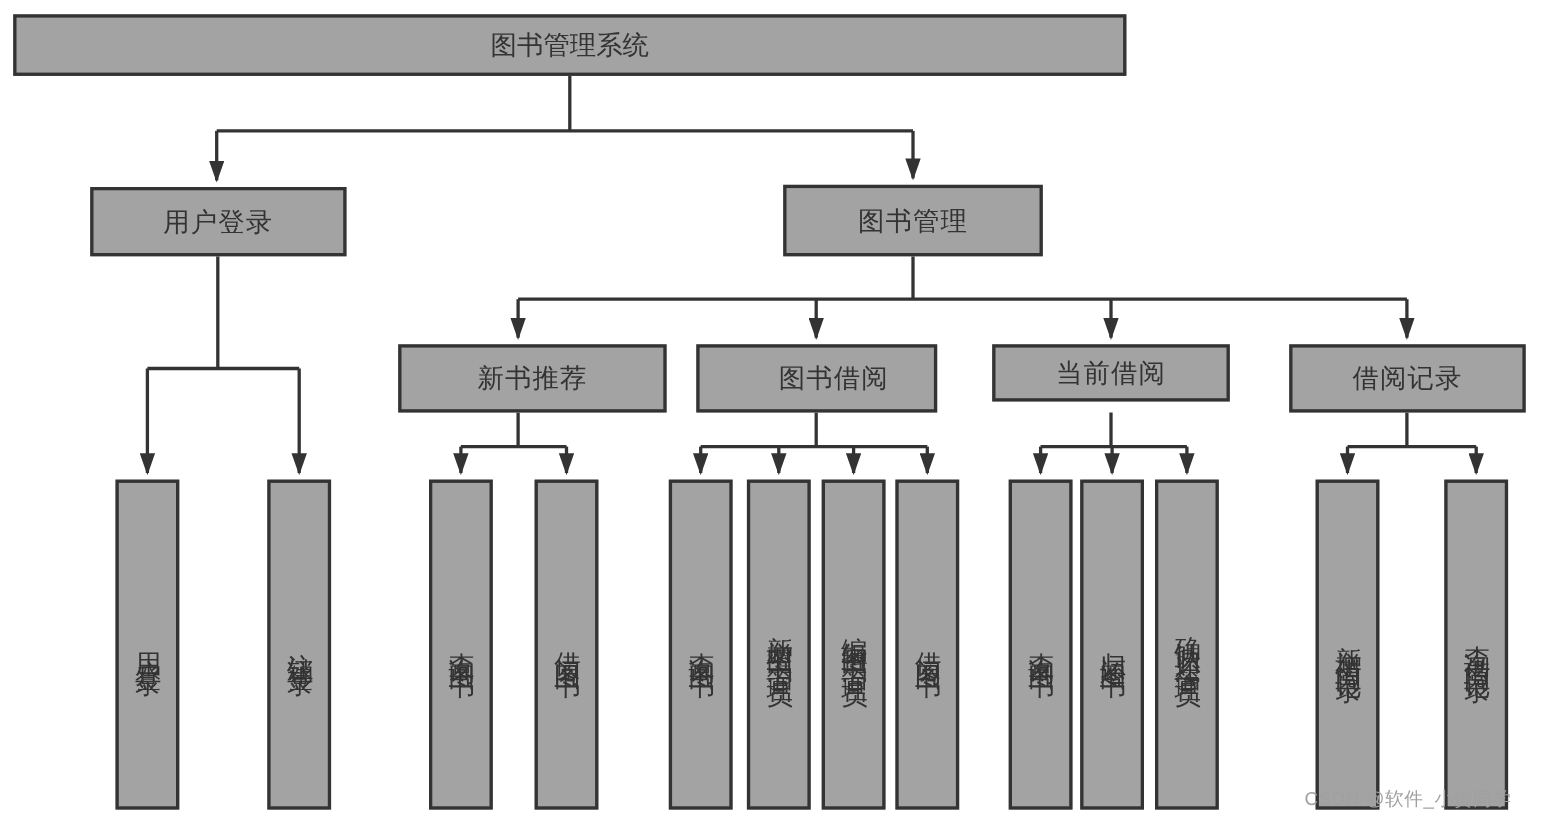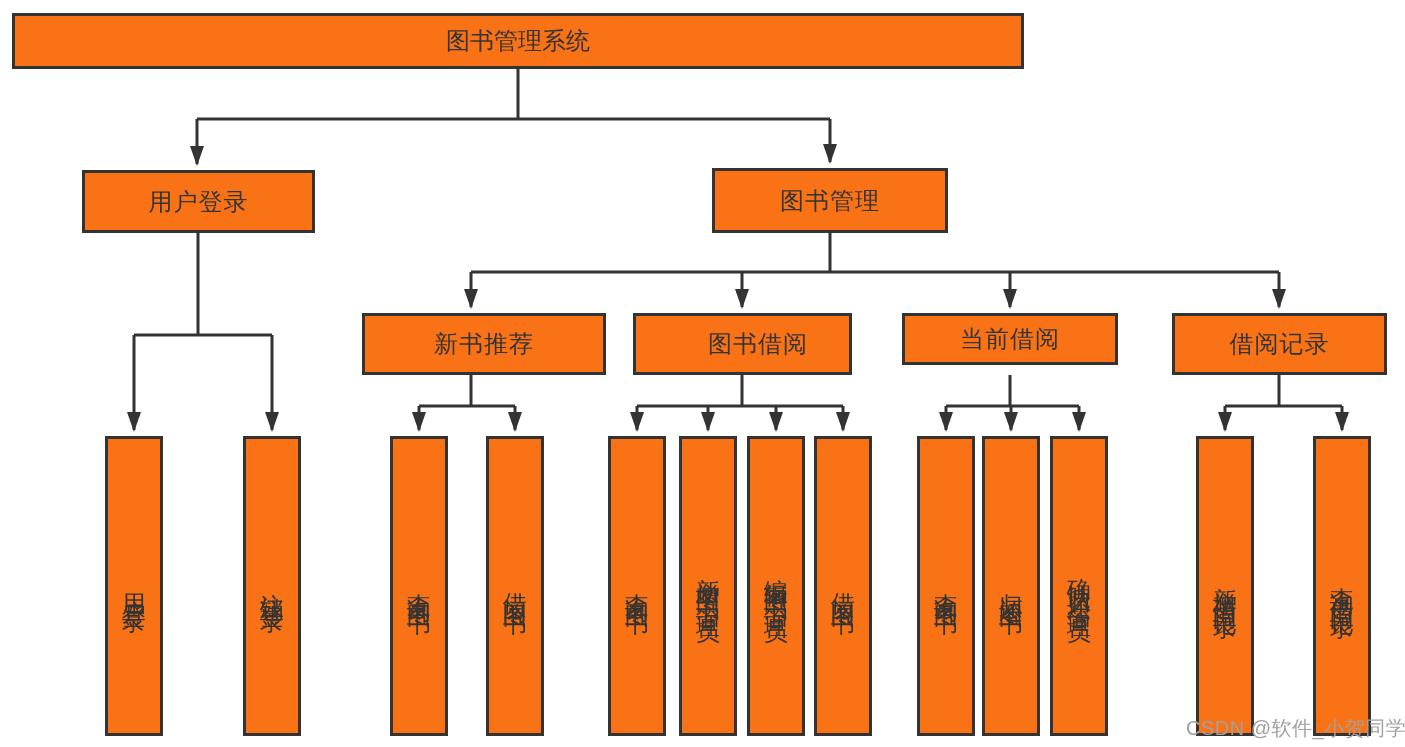--- a/index.html
+++ b/index.html
@@ -15,21 +15,21 @@
     font-family: "Liberation Sans", "DejaVu Sans", sans-serif;
     overflow: hidden;
   }
   .stage { position: relative; width: 1405px; height: 747px; background: var(--background); }
   .connectors { position: absolute; left: 0; top: 0; z-index: 0; }
   .connectors .ln { stroke: var(--line); stroke-width: 3; fill: none; }
   .connectors .arrowhead { fill: var(--line); }
   .node {
     position: absolute;
     border: 3px solid var(--line);
-    background: #f97316;
+    background: #a3a3a3;
     color: var(--text);
     display: flex;
     align-items: center;
     justify-content: center;
     z-index: 1;
     text-align: center;
   }
   .hnode { font-size: 24px; letter-spacing: 1px; }
   .root-node { font-size: 24px; }
   .vnode { font-size: 24px; }
@@ -37,21 +37,21 @@
     writing-mode: vertical-rl;
     text-orientation: mixed;
     letter-spacing: 6px;
     line-height: 1.15;
     white-space: nowrap;
   }
   .watermark {
     position: absolute;
     left: 1186px; top: 715px;
     z-index: 5;
-    font-size: 20px;
+    font-size: 17px;
     color: var(--watermark);
     letter-spacing: 0.5px;
     white-space: nowrap;
   }
 </style>
 </head>
 <body>
 
 <div class="stage">
 

